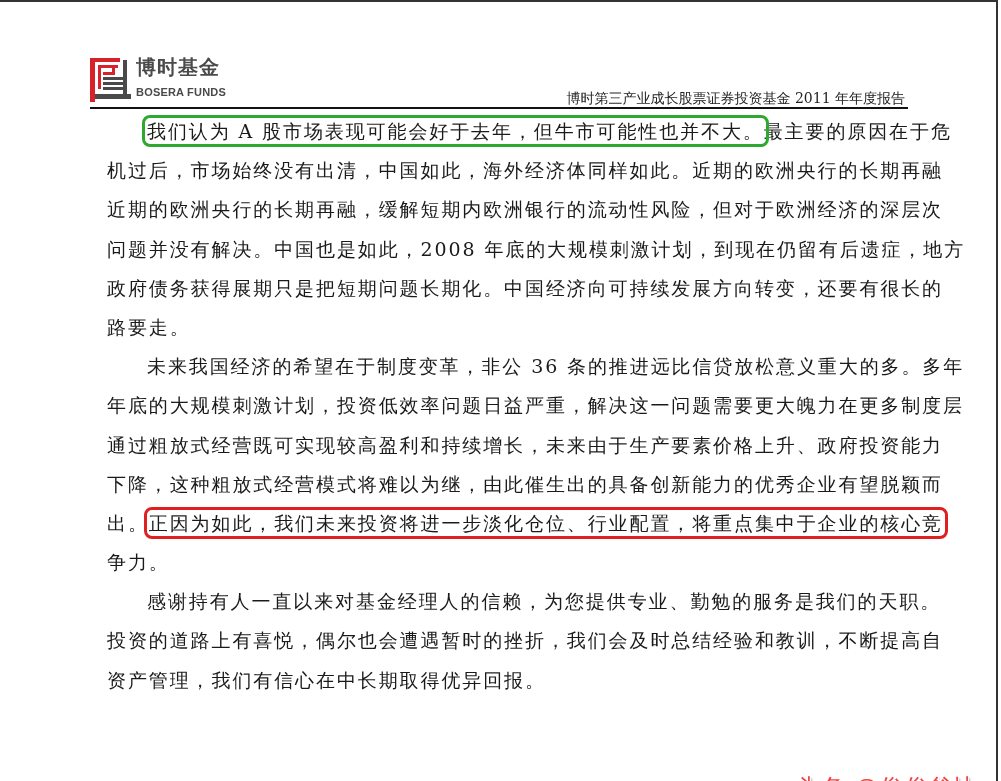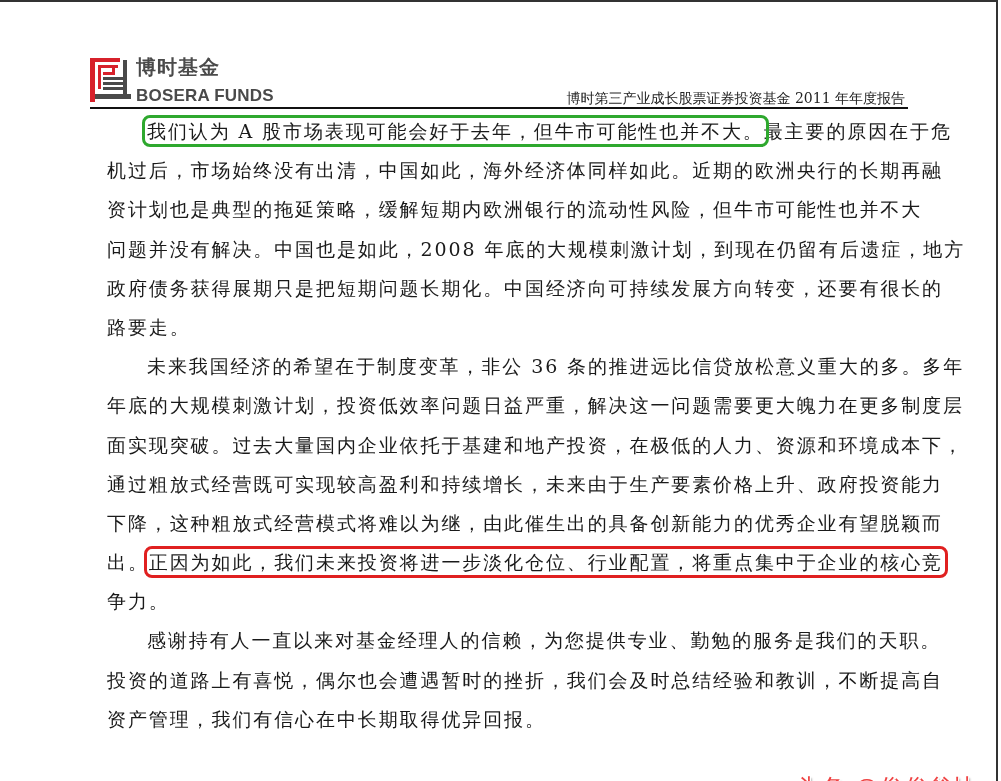--- a/index.html
+++ b/index.html
@@ -15,21 +15,21 @@
   .logo { position: absolute; left: 88px; top: 56px; width: 175px; height: 48px; }
   .logo-mark { position: absolute; left: 2px; top: 2px; width: 42px; height: 44px; }
   .logo-cn {
     position: absolute; left: 48px; top: -2px;
     font-family: "DejaVu Sans", sans-serif; font-weight: bold;
     font-size: 20px; letter-spacing: 1px; color: #4a4a4a; white-space: nowrap;
   }
   .logo-en {
     position: absolute; left: 48px; top: 30px;
     font-family: "Liberation Sans", sans-serif; font-weight: bold;
-    font-size: 17px; color: #4a4a4a; white-space: nowrap; letter-spacing: 0.2px;
+    font-size: 11px; color: #4a4a4a; white-space: nowrap; letter-spacing: 0.2px;
   }
 
   .report-title {
     position: absolute; right: 96px; top: 90px;
     font-size: 14px; color: #222; white-space: nowrap; margin-left: 45px;
   }
   .header-rule { position: absolute; left: 90px; top: 107px; width: 818px; height: 2px; background: #111; }
 
   .body-text { position: absolute; left: 95px; top: 112px; width: 812px; }
   .line {
@@ -73,28 +73,27 @@
   <span class="logo-en">BOSERA FUNDS</span>
 </div>
 
 <div class="report-title">博时第三产业成长股票证券投资基金 2011 年年度报告</div>
 <div class="header-rule"></div>
 
 <div class="body-text">
 
   <div class="line indent"><span></span><span class="hl hl-green">我们认为 A 股市场表现可能会好于去年，但牛市可能性也并不大。</span><span>最主要的原因在于危</span></div>
   <div class="line">机过后，市场始终没有出清，中国如此，海外经济体同样如此。近期的欧洲央行的长期再融</div>
-  <div class="line">资计划也是典型的拖延策略，缓解短期内欧洲银行的流动性风险，但牛市可能性也并不大</div>
+  <div class="line">近期的欧洲央行的长期再融，缓解短期内欧洲银行的流动性风险，但对于欧洲经济的深层次</div>
   <div class="line">问题并没有解决。中国也是如此，2008 年底的大规模刺激计划，到现在仍留有后遗症，地方</div>
   <div class="line">政府债务获得展期只是把短期问题长期化。中国经济向可持续发展方向转变，还要有很长的</div>
   <div class="line">路要走。</div>
 
   <div class="line indent">未来我国经济的希望在于制度变革，非公 36 条的推进远比信贷放松意义重大的多。多年</div>
   <div class="line">年底的大规模刺激计划，投资低效率问题日益严重，解决这一问题需要更大魄力在更多制度层</div>
-  <div class="line">面实现突破。过去大量国内企业依托于基建和地产投资，在极低的人力、资源和环境成本下，</div>
   <div class="line">通过粗放式经营既可实现较高盈利和持续增长，未来由于生产要素价格上升、政府投资能力</div>
   <div class="line">下降，这种粗放式经营模式将难以为继，由此催生出的具备创新能力的优秀企业有望脱颖而</div>
   <div class="line"><span>出。</span><span class="hl hl-red">正因为如此，我们未来投资将进一步淡化仓位、行业配置，将重点集中于企业的核心竞</span><span></span></div>
   <div class="line">争力。</div>
 
   <div class="line indent">感谢持有人一直以来对基金经理人的信赖，为您提供专业、勤勉的服务是我们的天职。</div>
   <div class="line">投资的道路上有喜悦，偶尔也会遭遇暂时的挫折，我们会及时总结经验和教训，不断提高自</div>
   <div class="line">资产管理，我们有信心在中长期取得优异回报。</div>
 </div>
 

